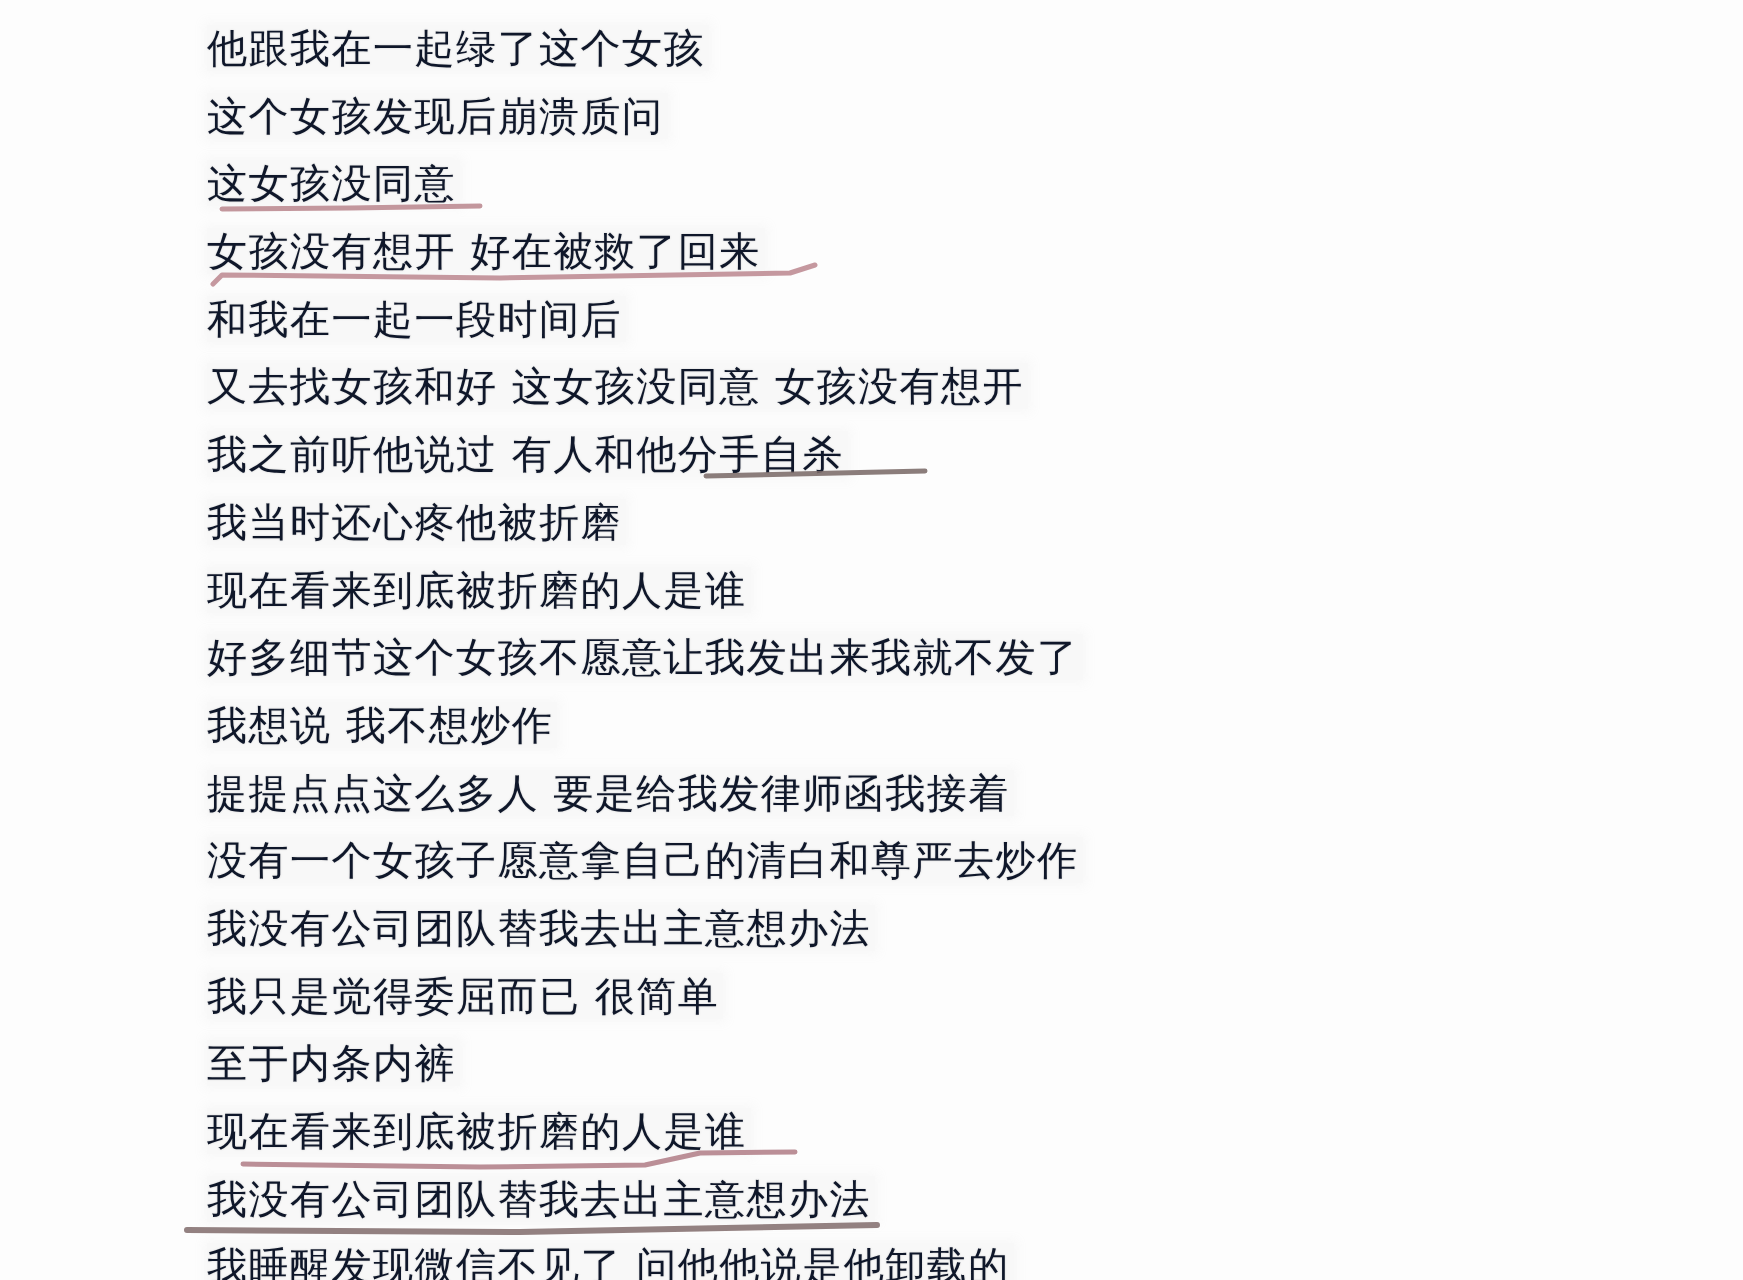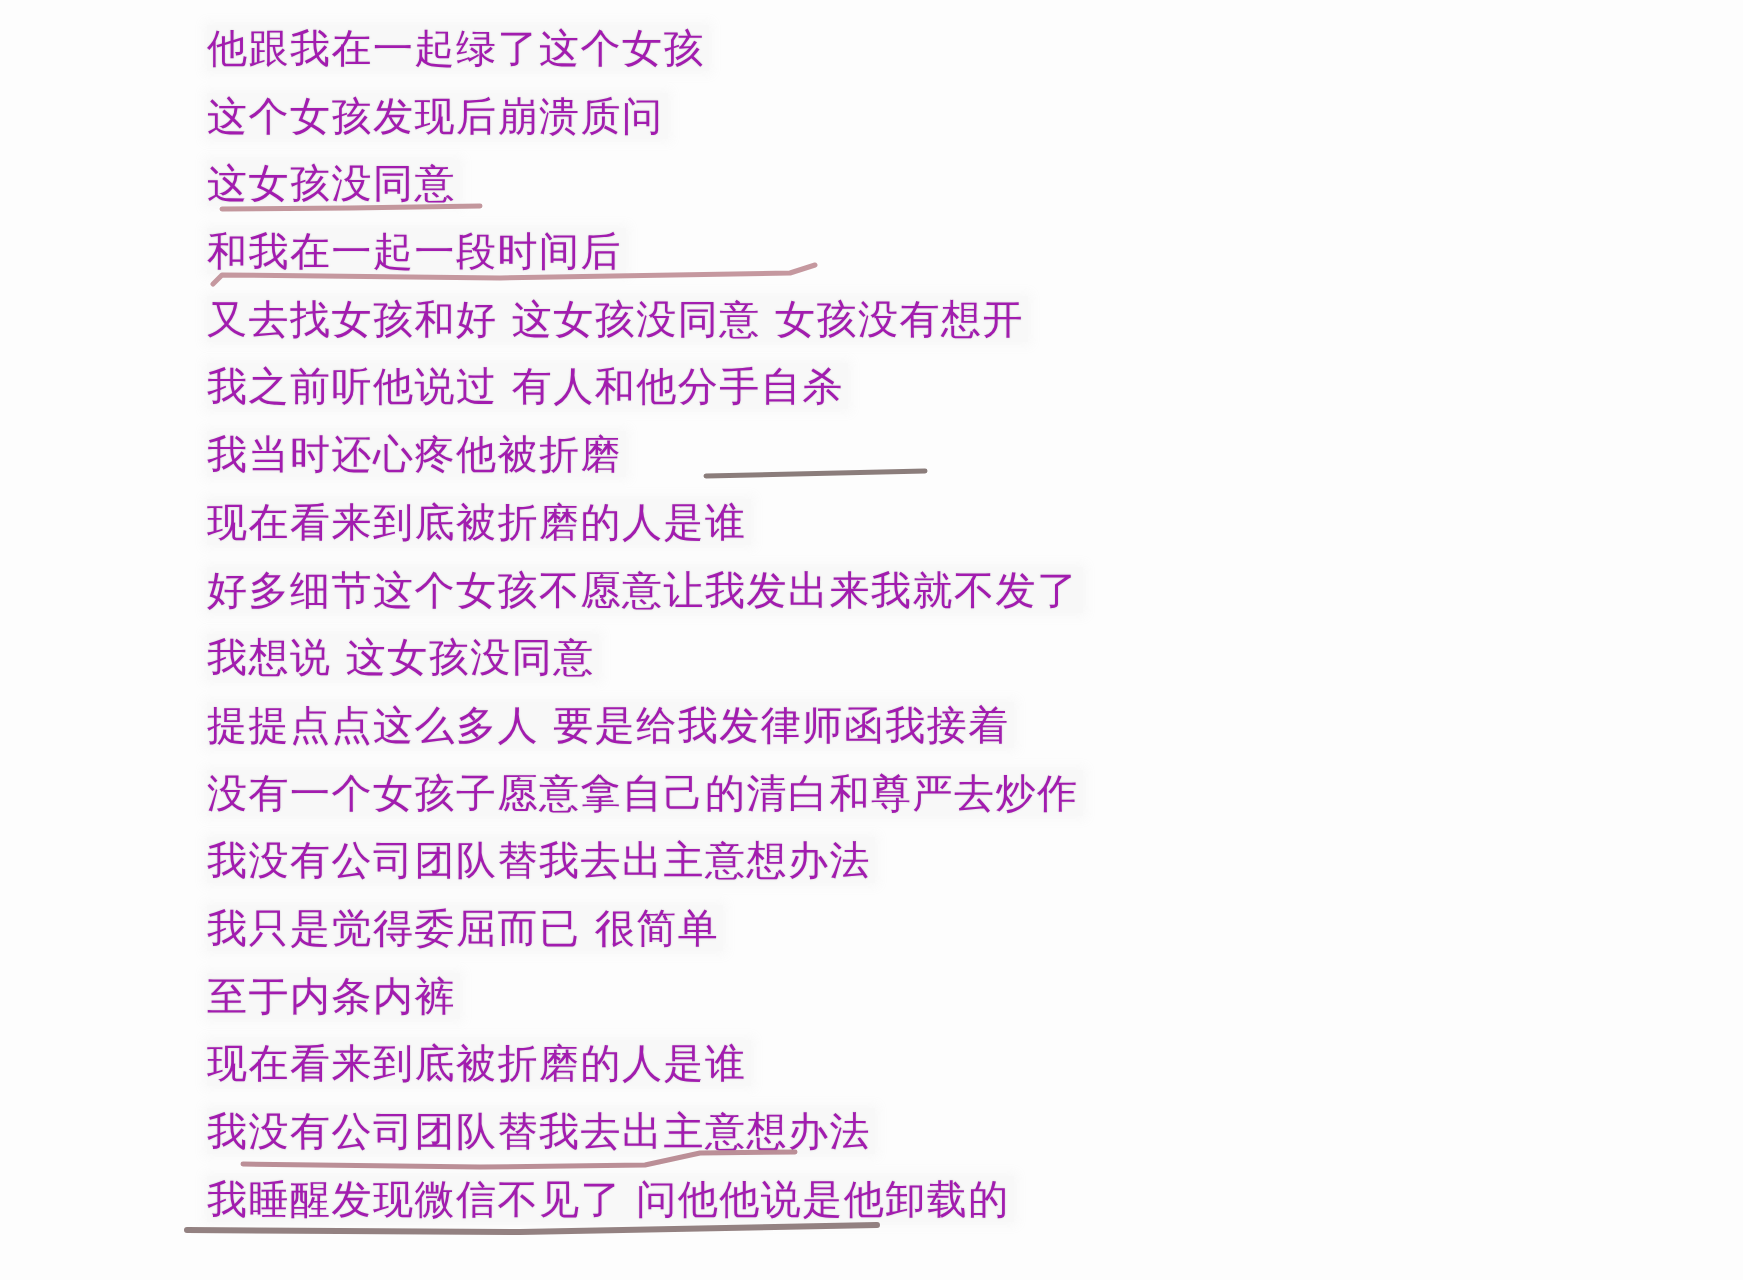--- a/index.html
+++ b/index.html
@@ -20,47 +20,48 @@
   }
   .line {
     height: 67.7px;
     line-height: 67.7px;
     white-space: pre;
   }
   .t {
     font-size: 40px;
     letter-spacing: 1.5px;
     font-weight: 500;
-    color: #a21caf;
+    color: #0f172a;
     text-shadow: 0 0 2px rgba(130,130,130,0.35);
     background: rgba(178,178,178,0.07);
     box-shadow: 0 0 10px 4px rgba(178,178,178,0.07);
     padding-right: 4px;
   }
   svg.marks {
     position: absolute;
     left: 0;
     top: 0;
     pointer-events: none;
   }
 </style>
 </head>
 <body>
 
 <div class="post">
   <div class="line"><span class="t">他跟我在一起绿了这个女孩</span></div>
   <div class="line"><span class="t">这个女孩发现后崩溃质问</span></div>
   <div class="line"><span class="t">这女孩没同意</span></div>
+  <div class="line"><span class="t">女孩没有想开 好在被救了回来</span></div>
   <div class="line"><span class="t">和我在一起一段时间后</span></div>
   <div class="line"><span class="t">又去找女孩和好 这女孩没同意 女孩没有想开</span></div>
   <div class="line"><span class="t">我之前听他说过 有人和他分手自杀</span></div>
   <div class="line"><span class="t">我当时还心疼他被折磨</span></div>
   <div class="line"><span class="t">现在看来到底被折磨的人是谁</span></div>
   <div class="line"><span class="t">好多细节这个女孩不愿意让我发出来我就不发了</span></div>
-  <div class="line"><span class="t">我想说 这女孩没同意</span></div>
+  <div class="line"><span class="t">我想说 我不想炒作</span></div>
   <div class="line"><span class="t">提提点点这么多人 要是给我发律师函我接着</span></div>
   <div class="line"><span class="t">没有一个女孩子愿意拿自己的清白和尊严去炒作</span></div>
   <div class="line"><span class="t">我没有公司团队替我去出主意想办法</span></div>
   <div class="line"><span class="t">我只是觉得委屈而已 很简单</span></div>
   <div class="line"><span class="t">至于内条内裤</span></div>
   <div class="line"><span class="t">现在看来到底被折磨的人是谁</span></div>
   <div class="line"><span class="t">我没有公司团队替我去出主意想办法</span></div>
   <div class="line"><span class="t">我睡醒发现微信不见了 问他他说是他卸载的</span></div>
 </div>
 

